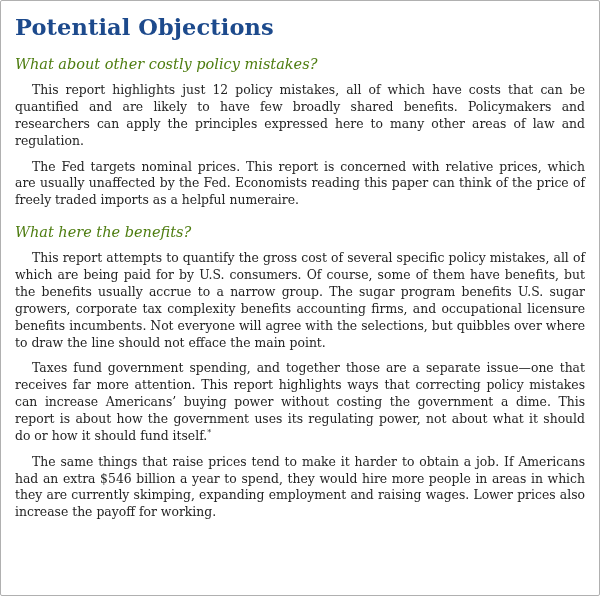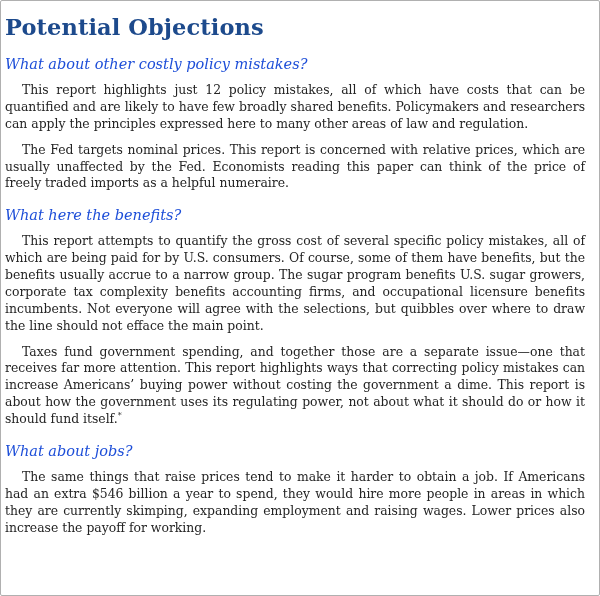--- a/index.html
+++ b/index.html
@@ -7,42 +7,42 @@
     padding: 0;
     background: #ffffff;
   }
   .page {
     box-sizing: border-box;
     width: 600px;
     height: 596px;
     background: #ffffff;
     border: 1px solid #b0b0b0;
     border-radius: 2px;
-    padding: 11px 14px 10px 4px;
+    padding: 11px 14px 10px 14px;
     display: flex;
     flex-direction: column;
     overflow: hidden;
     font-family: "DejaVu Serif", "Liberation Serif", serif;
   }
   .doc-title {
     font-family: "DejaVu Serif", "Liberation Serif", serif;
     font-weight: bold;
     font-size: 22.5px;
     line-height: 1.2;
     color: #1d4a8c;
     margin: 2px 0 0 0;
     letter-spacing: 0.1px;
   }
   .section-heading {
     font-family: "DejaVu Serif", "Liberation Serif", serif;
     font-style: italic;
     font-weight: normal;
     font-size: 14.5px;
     line-height: 1.25;
-    color: #1d4ed8;
+    color: #4d7c0f;
     margin: 14px 0 0 0;
   }
   .section-body {
     font-size: 12.4px;
     line-height: 1.36;
     color: #242424;
     text-align: justify;
     text-indent: 17px;
     margin: 9px 0 0 0;
   }
@@ -63,16 +63,15 @@
   <h2 class="section-heading">What about other costly policy mistakes?</h2>
   <p class="section-body"><span>This report highlights just 12 policy mistakes, all of which have costs that can be quantified and are likely to have few broadly shared benefits. Policymakers and researchers can apply the principles expressed here to many other areas of law and regulation.</span><sup class="footnote-ref"></sup></p>
 
   <p class="section-body"><span>The Fed targets nominal prices. This report is concerned with relative prices, which are usually unaffected by the Fed. Economists reading this paper can think of the price of freely traded imports as a helpful numeraire.</span><sup class="footnote-ref"></sup></p>
 
   <h2 class="section-heading">What here the benefits?</h2>
   <p class="section-body"><span>This report attempts to quantify the gross cost of several specific policy mistakes, all of which are being paid for by U.S. consumers. Of course, some of them have benefits, but the benefits usually accrue to a narrow group. The sugar program benefits U.S. sugar growers, corporate tax complexity benefits accounting firms, and occupational licensure benefits incumbents. Not everyone will agree with the selections, but quibbles over where to draw the line should not efface the main point.</span><sup class="footnote-ref"></sup></p>
 
   <p class="section-body"><span>Taxes fund government spending, and together those are a separate issue—one that receives far more attention. This report highlights ways that correcting policy mistakes can increase Americans’ buying power without costing the government a dime. This report is about how the government uses its regulating power, not about what it should do or how it should fund itself.</span><sup class="footnote-ref">*</sup></p>
 
-  <h2 class="section-heading">What about jobs?</h2>
   <p class="section-body"><span>The same things that raise prices tend to make it harder to obtain a job. If Americans had an extra $546 billion a year to spend, they would hire more people in areas in which they are currently skimping, expanding employment and raising wages. Lower prices also increase the payoff for working.</span><sup class="footnote-ref"></sup></p>
 
 </div>
 
 </body></html>

